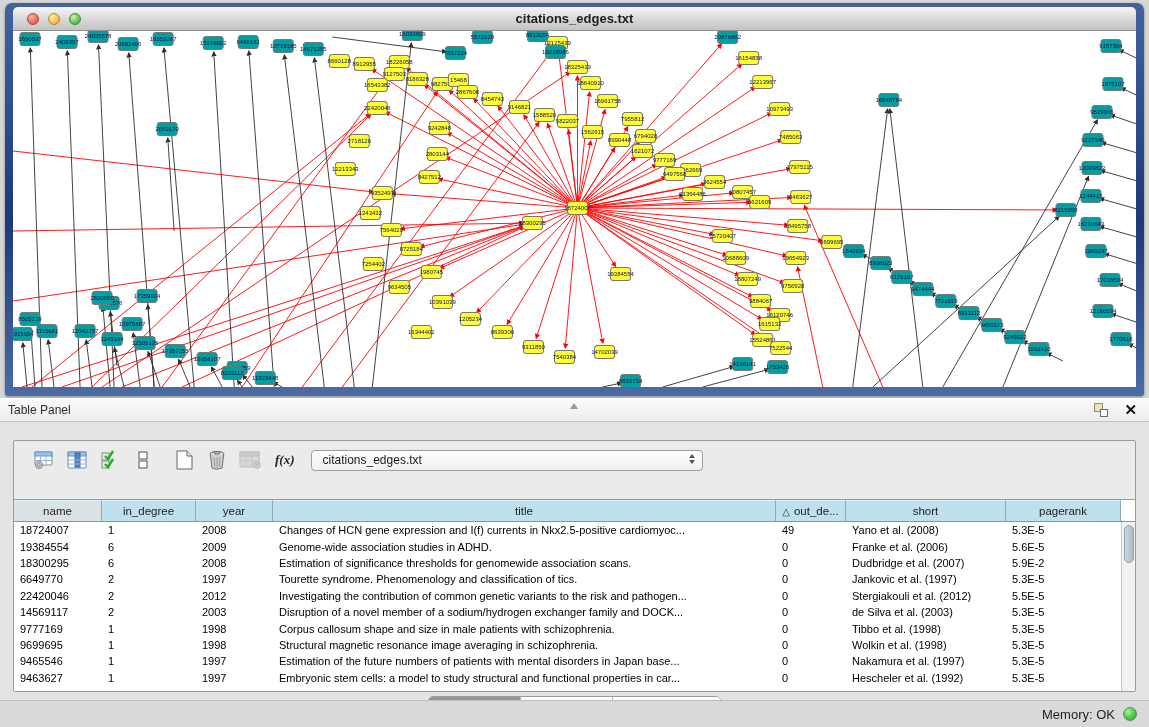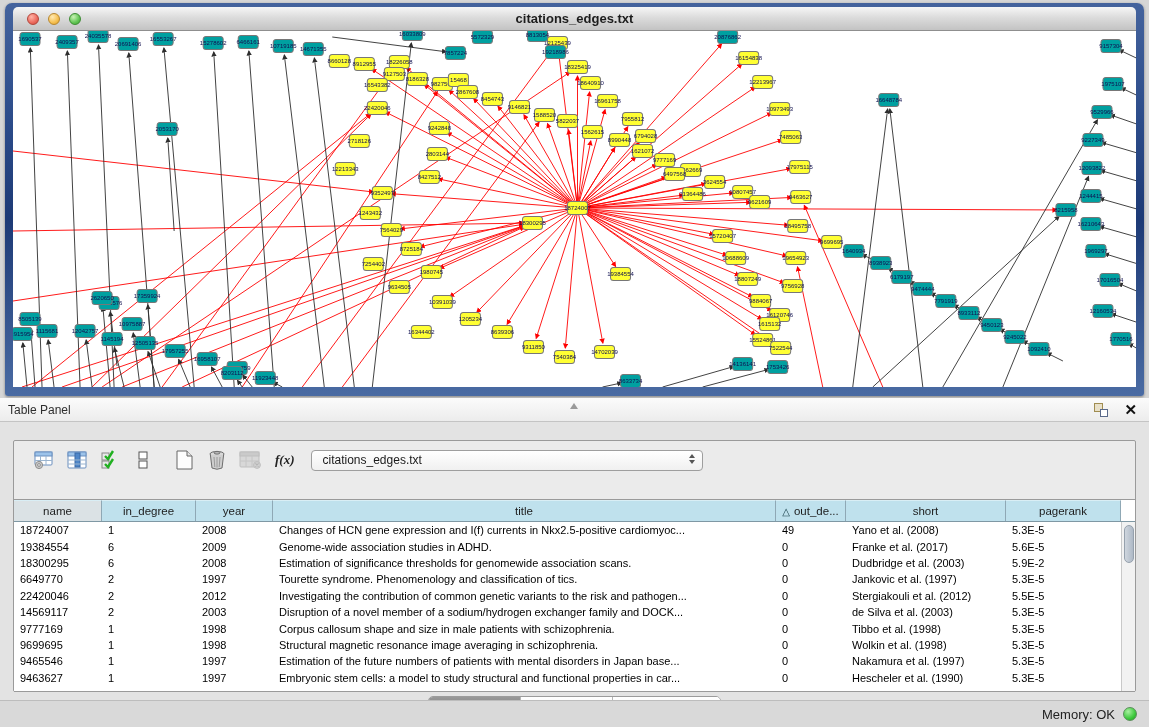--- a/index.html
+++ b/index.html
@@ -659,30 +659,30 @@
             <div class="td" style="width: 70px;">49</div>
             <div class="td" style="width: 160px;">Yano et al. (2008)</div>
             <div class="td" style="width: 115px;">5.3E-5</div>
           </div>
           <div class="tr">
             <div class="td" style="width: 88px;">19384554</div>
             <div class="td" style="width: 94px;">6</div>
             <div class="td" style="width: 77px;">2009</div>
             <div class="td" style="width: 503px;">Genome-wide association studies in ADHD.</div>
             <div class="td" style="width: 70px;">0</div>
-            <div class="td" style="width: 160px;">Franke et al. (2017)</div>
+            <div class="td" style="width: 160px;">Franke et al. (2006)</div>
             <div class="td" style="width: 115px;">5.6E-5</div>
           </div>
           <div class="tr">
             <div class="td" style="width: 88px;">18300295</div>
             <div class="td" style="width: 94px;">6</div>
             <div class="td" style="width: 77px;">2008</div>
             <div class="td" style="width: 503px;">Estimation of significance thresholds for genomewide association scans.</div>
             <div class="td" style="width: 70px;">0</div>
-            <div class="td" style="width: 160px;">Dudbridge et al. (2003)</div>
+            <div class="td" style="width: 160px;">Dudbridge et al. (2007)</div>
             <div class="td" style="width: 115px;">5.9E-2</div>
           </div>
           <div class="tr">
             <div class="td" style="width: 88px;">6649770</div>
             <div class="td" style="width: 94px;">2</div>
             <div class="td" style="width: 77px;">1997</div>
             <div class="td" style="width: 503px;">Tourette syndrome. Phenomenology and classification of tics.</div>
             <div class="td" style="width: 70px;">0</div>
             <div class="td" style="width: 160px;">Jankovic et al. (1997)</div>
             <div class="td" style="width: 115px;">5.3E-5</div>
@@ -731,21 +731,21 @@
             <div class="td" style="width: 70px;">0</div>
             <div class="td" style="width: 160px;">Nakamura et al. (1997)</div>
             <div class="td" style="width: 115px;">5.3E-5</div>
           </div>
           <div class="tr">
             <div class="td" style="width: 88px;">9463627</div>
             <div class="td" style="width: 94px;">1</div>
             <div class="td" style="width: 77px;">1997</div>
             <div class="td" style="width: 503px;">Embryonic stem cells: a model to study structural and functional properties in car...</div>
             <div class="td" style="width: 70px;">0</div>
-            <div class="td" style="width: 160px;">Hescheler et al. (1990)</div>
+            <div class="td" style="width: 160px;">Hescheler et al. (1992)</div>
             <div class="td" style="width: 115px;">5.3E-5</div>
           </div>
         </div>
       <div class="vscroll">
         <div class="thumb"></div>
       </div>
     </div>
 
     <div class="tab-row">
       <div class="segmented" id="tabbar">

